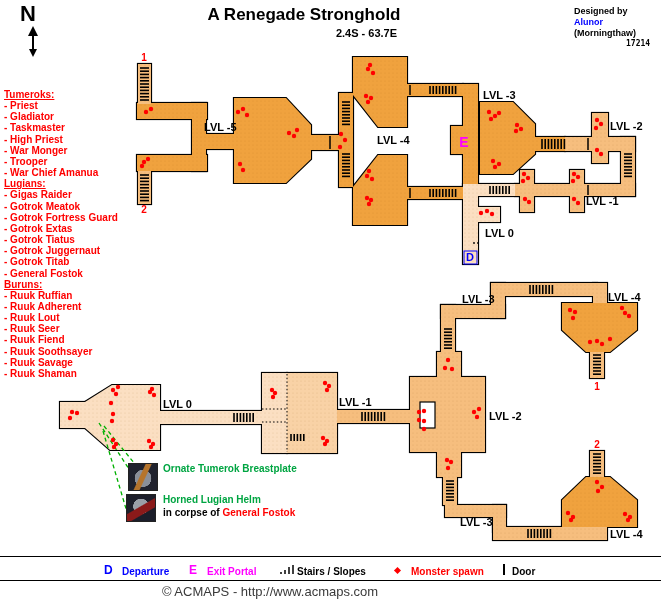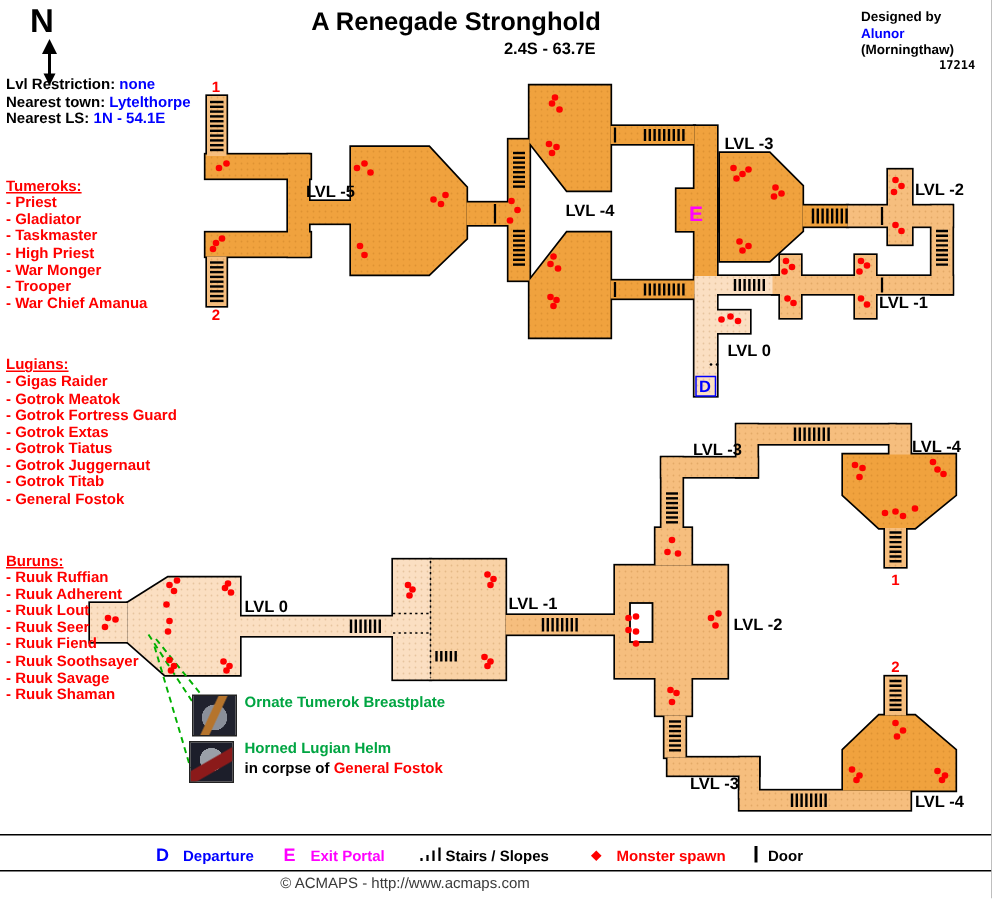--- a/index.html
+++ b/index.html
@@ -5,21 +5,21 @@
   html,body{margin:0;padding:0;background:#fff;}
   .page{position:relative;width:661px;height:599px;background:#fff;overflow:hidden;
         font-family:"Liberation Sans",sans-serif;border-right:1px solid #000;}
   #map-svg{position:absolute;left:0;top:0;}
   .north{position:absolute;left:20px;top:1px;font-weight:bold;font-size:22px;color:#000;}
   .north-arrow{position:absolute;left:27px;top:26px;}
   .info{position:absolute;left:4px;top:51px;font-size:10px;font-weight:bold;line-height:11.5px;white-space:nowrap;}
   .info .lbl{color:#000;}
   .info .val{color:#0000FF;}
   .bestiary{position:absolute;left:4px;top:89px;font-size:10px;font-weight:bold;line-height:11.15px;color:#FF0000;white-space:nowrap;}
-  .bgroup{text-decoration:underline;margin-top:30px;}
+  .bgroup{text-decoration:underline;}
   .title{position:absolute;left:0;top:5px;width:608px;text-align:center;font-weight:bold;font-size:17px;color:#000;}
   .subtitle{position:absolute;left:0;top:27px;width:661px;text-align:center;font-weight:bold;font-size:11px;color:#000;margin-left:36px;}
   .designed{position:absolute;left:574px;top:6px;width:85px;text-align:left;font-size:9px;font-weight:bold;line-height:11px;color:#000;}
   .designer{color:#0000FF;}
   .counter{position:absolute;left:626px;top:39px;font-family:"DejaVu Sans Mono",monospace;font-size:8px;font-weight:bold;color:#000;}
   .loot-icon{position:absolute;width:30px;height:28px;border:1px solid #222;box-sizing:border-box;}
   #loot-icon-1{left:128px;top:463px;background:
      linear-gradient(115deg,transparent 40%,#b5742c 43% 55%,transparent 58%),
      radial-gradient(ellipse at 50% 55%,#8a8f99 0 42%,#20222e 43%);}
   #loot-icon-2{left:126px;top:494px;background:
@@ -38,21 +38,21 @@
   #lg-d-letter{left:104px;color:#0000FF;}
   #lg-d-label{left:122px;color:#0000FF;}
   #lg-e-letter{left:189px;color:#FF00FF;}
   #lg-e-label{left:207px;color:#FF00FF;}
   #lg-stairs-icon{left:279px;top:564px;}
   #lg-stairs-label{left:297px;color:#000;}
   #lg-spawn-icon{left:395px;top:568px;width:5px;height:5px;background:#FF0000;transform:rotate(45deg);position:absolute;}
   #lg-spawn-label{left:411px;color:#FF0000;}
   #lg-door-icon{left:503px;top:564px;width:2px;height:11px;background:#000;position:absolute;}
   #lg-door-label{left:512px;color:#000;}
-  .footer{position:absolute;left:0;top:584px;width:540px;text-align:center;font-size:10px;color:#3a3a3a;}
+  .footer{position:absolute;left:0;top:584px;width:540px;text-align:center;font-size:13px;color:#3a3a3a;}
 </style>
 </head>
 <body>
 
 <div class="page">
 
   <svg id="map-svg" width="661" height="599">
       <defs>
         <pattern id="pD" width="4" height="4" patternUnits="userSpaceOnUse">
           <rect width="4" height="4" fill="#F0A23E"></rect>
@@ -470,34 +470,20 @@
   <div class="title">A Renegade Stronghold</div>
   <div class="subtitle">2.4S - 63.7E</div>
 
   <div class="designed">
     <div>Designed by</div>
     <div class="designer">Alunor</div>
     <div>(Morningthaw)</div>
   </div>
   <div class="counter">17214</div>
 
-  <div class="info">
-    <div>
-      <span class="lbl">Lvl Restriction:</span>
-      <span class="val">none</span>
-    </div>
-    <div>
-      <span class="lbl">Nearest town:</span>
-      <span class="val">Lytelthorpe</span>
-    </div>
-    <div>
-      <span class="lbl">Nearest LS:</span>
-      <span class="val">1N - 54.1E</span>
-    </div>
-  </div>
 
   <div class="bestiary" id="bestiary">
       <div class="bgroup">Tumeroks:</div>
       <div>- Priest</div>
       <div>- Gladiator</div>
       <div>- Taskmaster</div>
       <div>- High Priest</div>
       <div>- War Monger</div>
       <div>- Trooper</div>
       <div>- War Chief Amanua</div>

